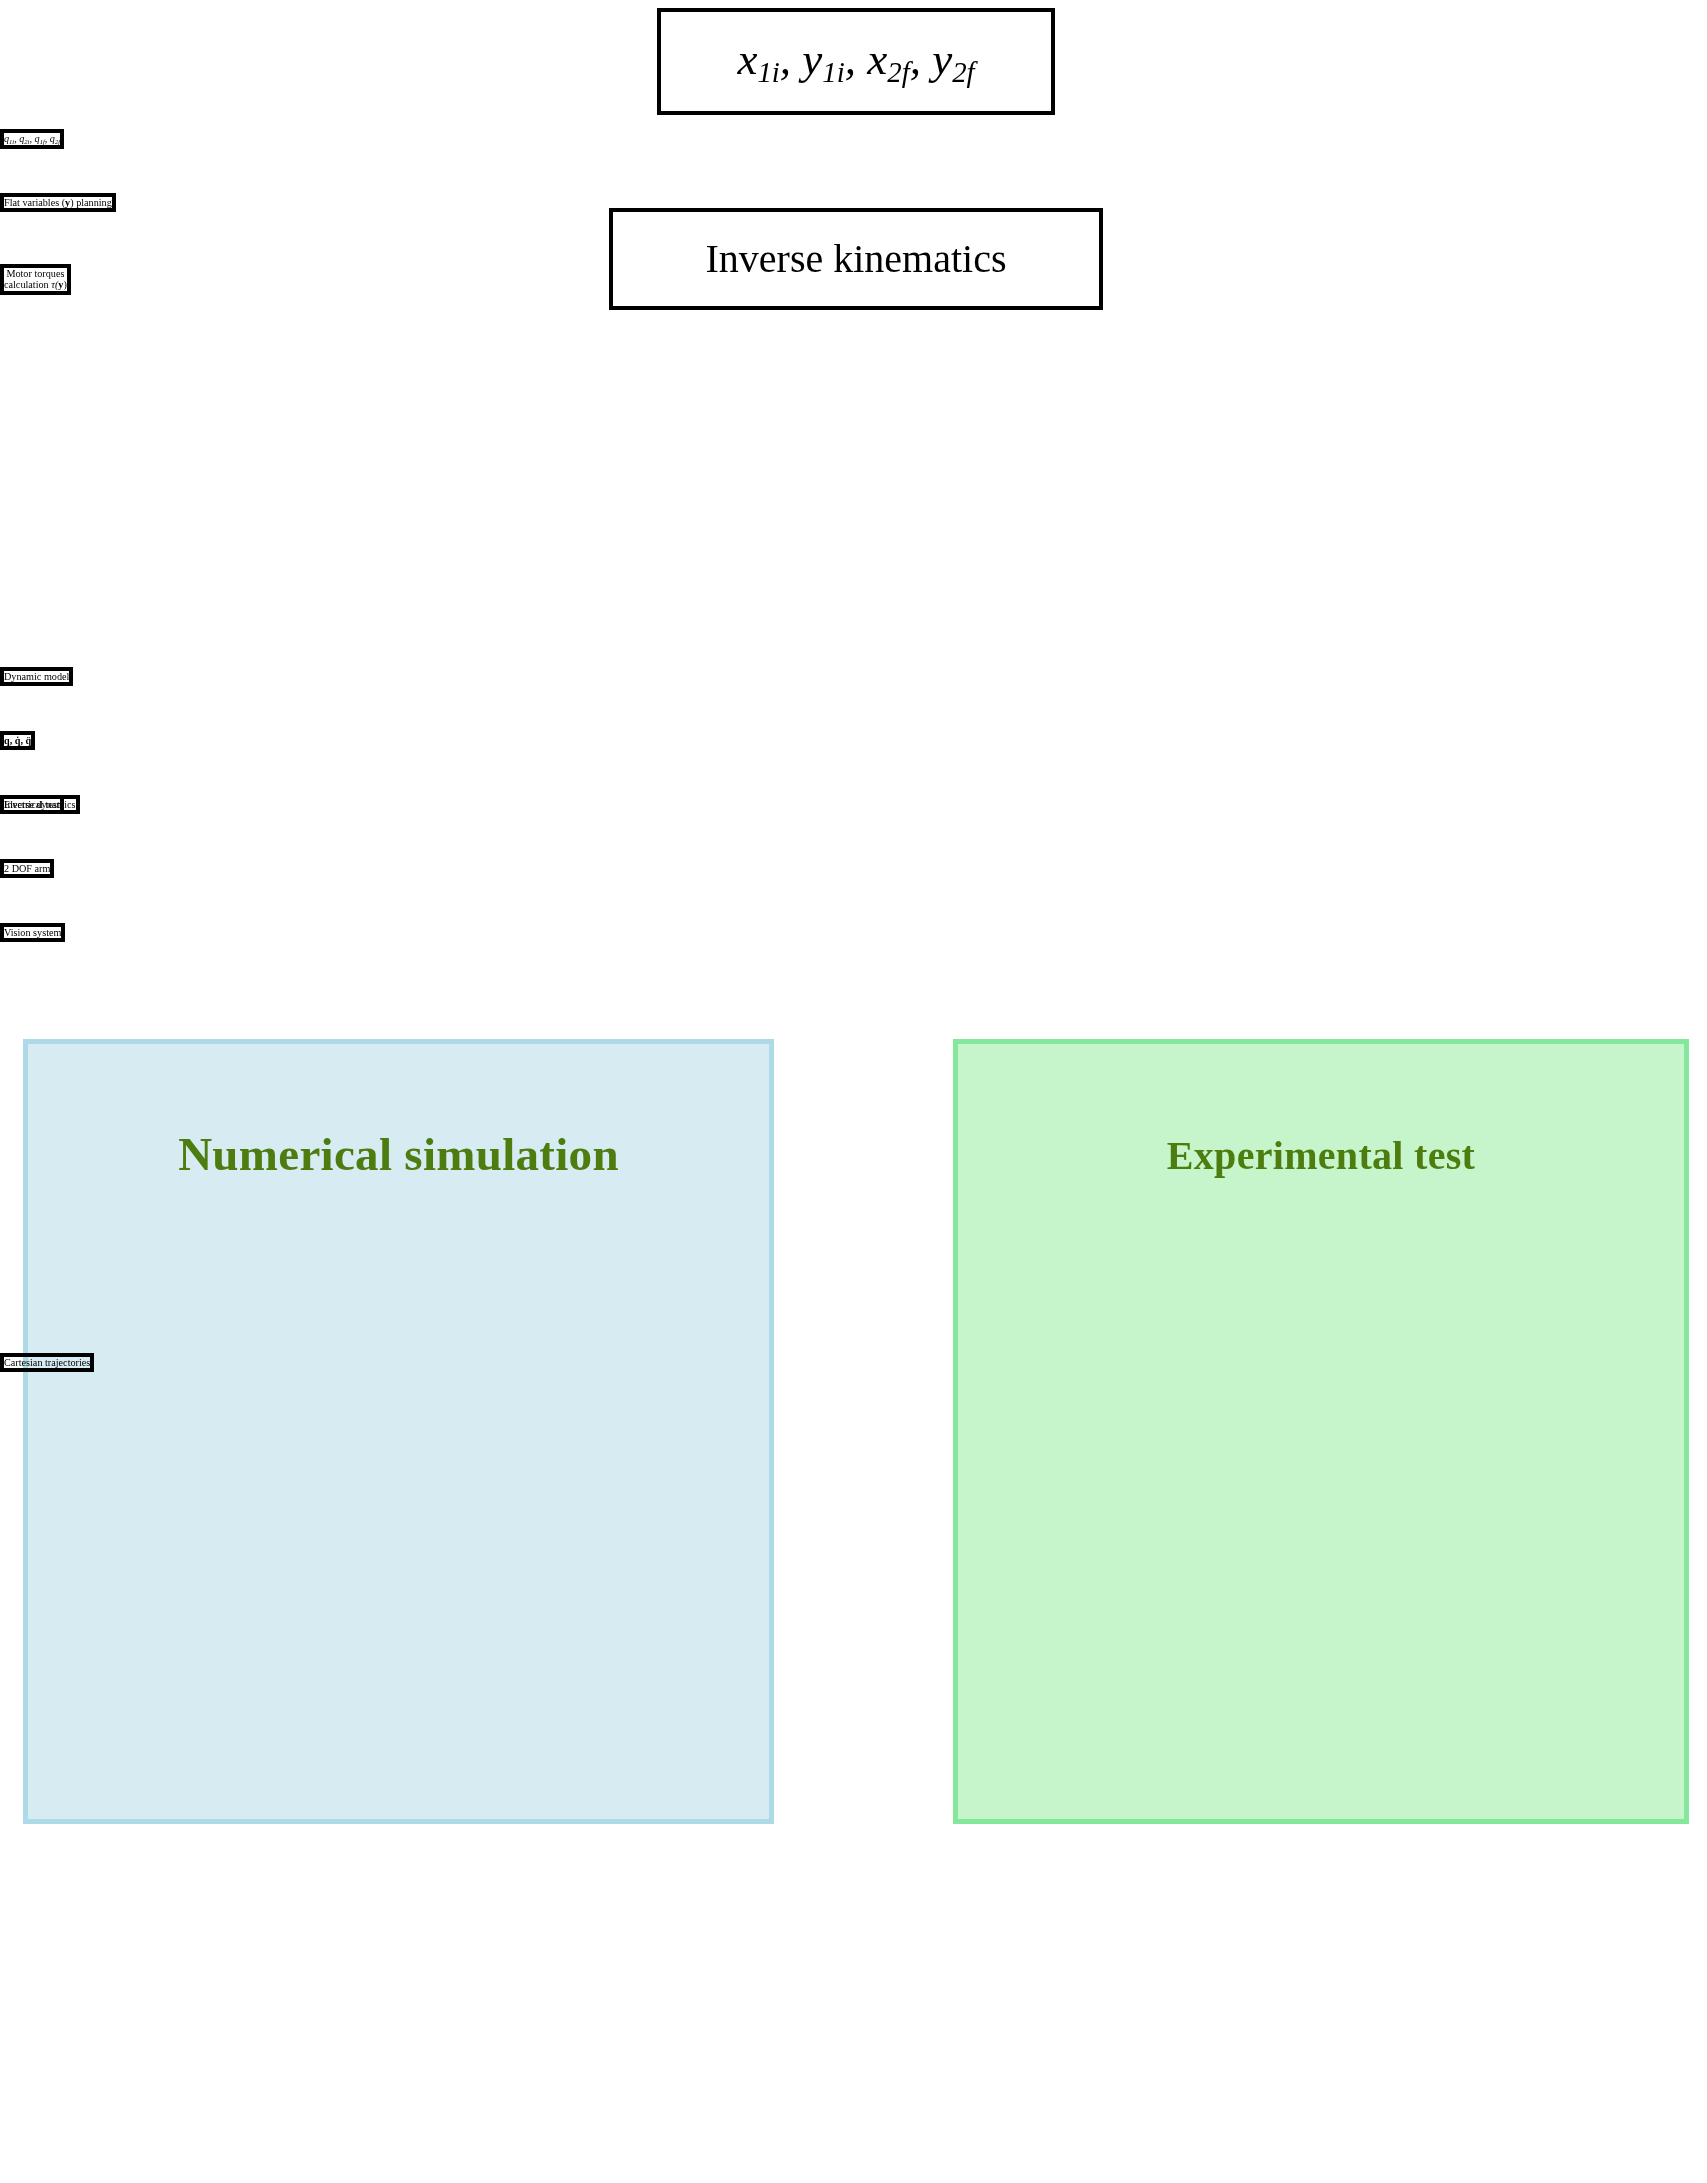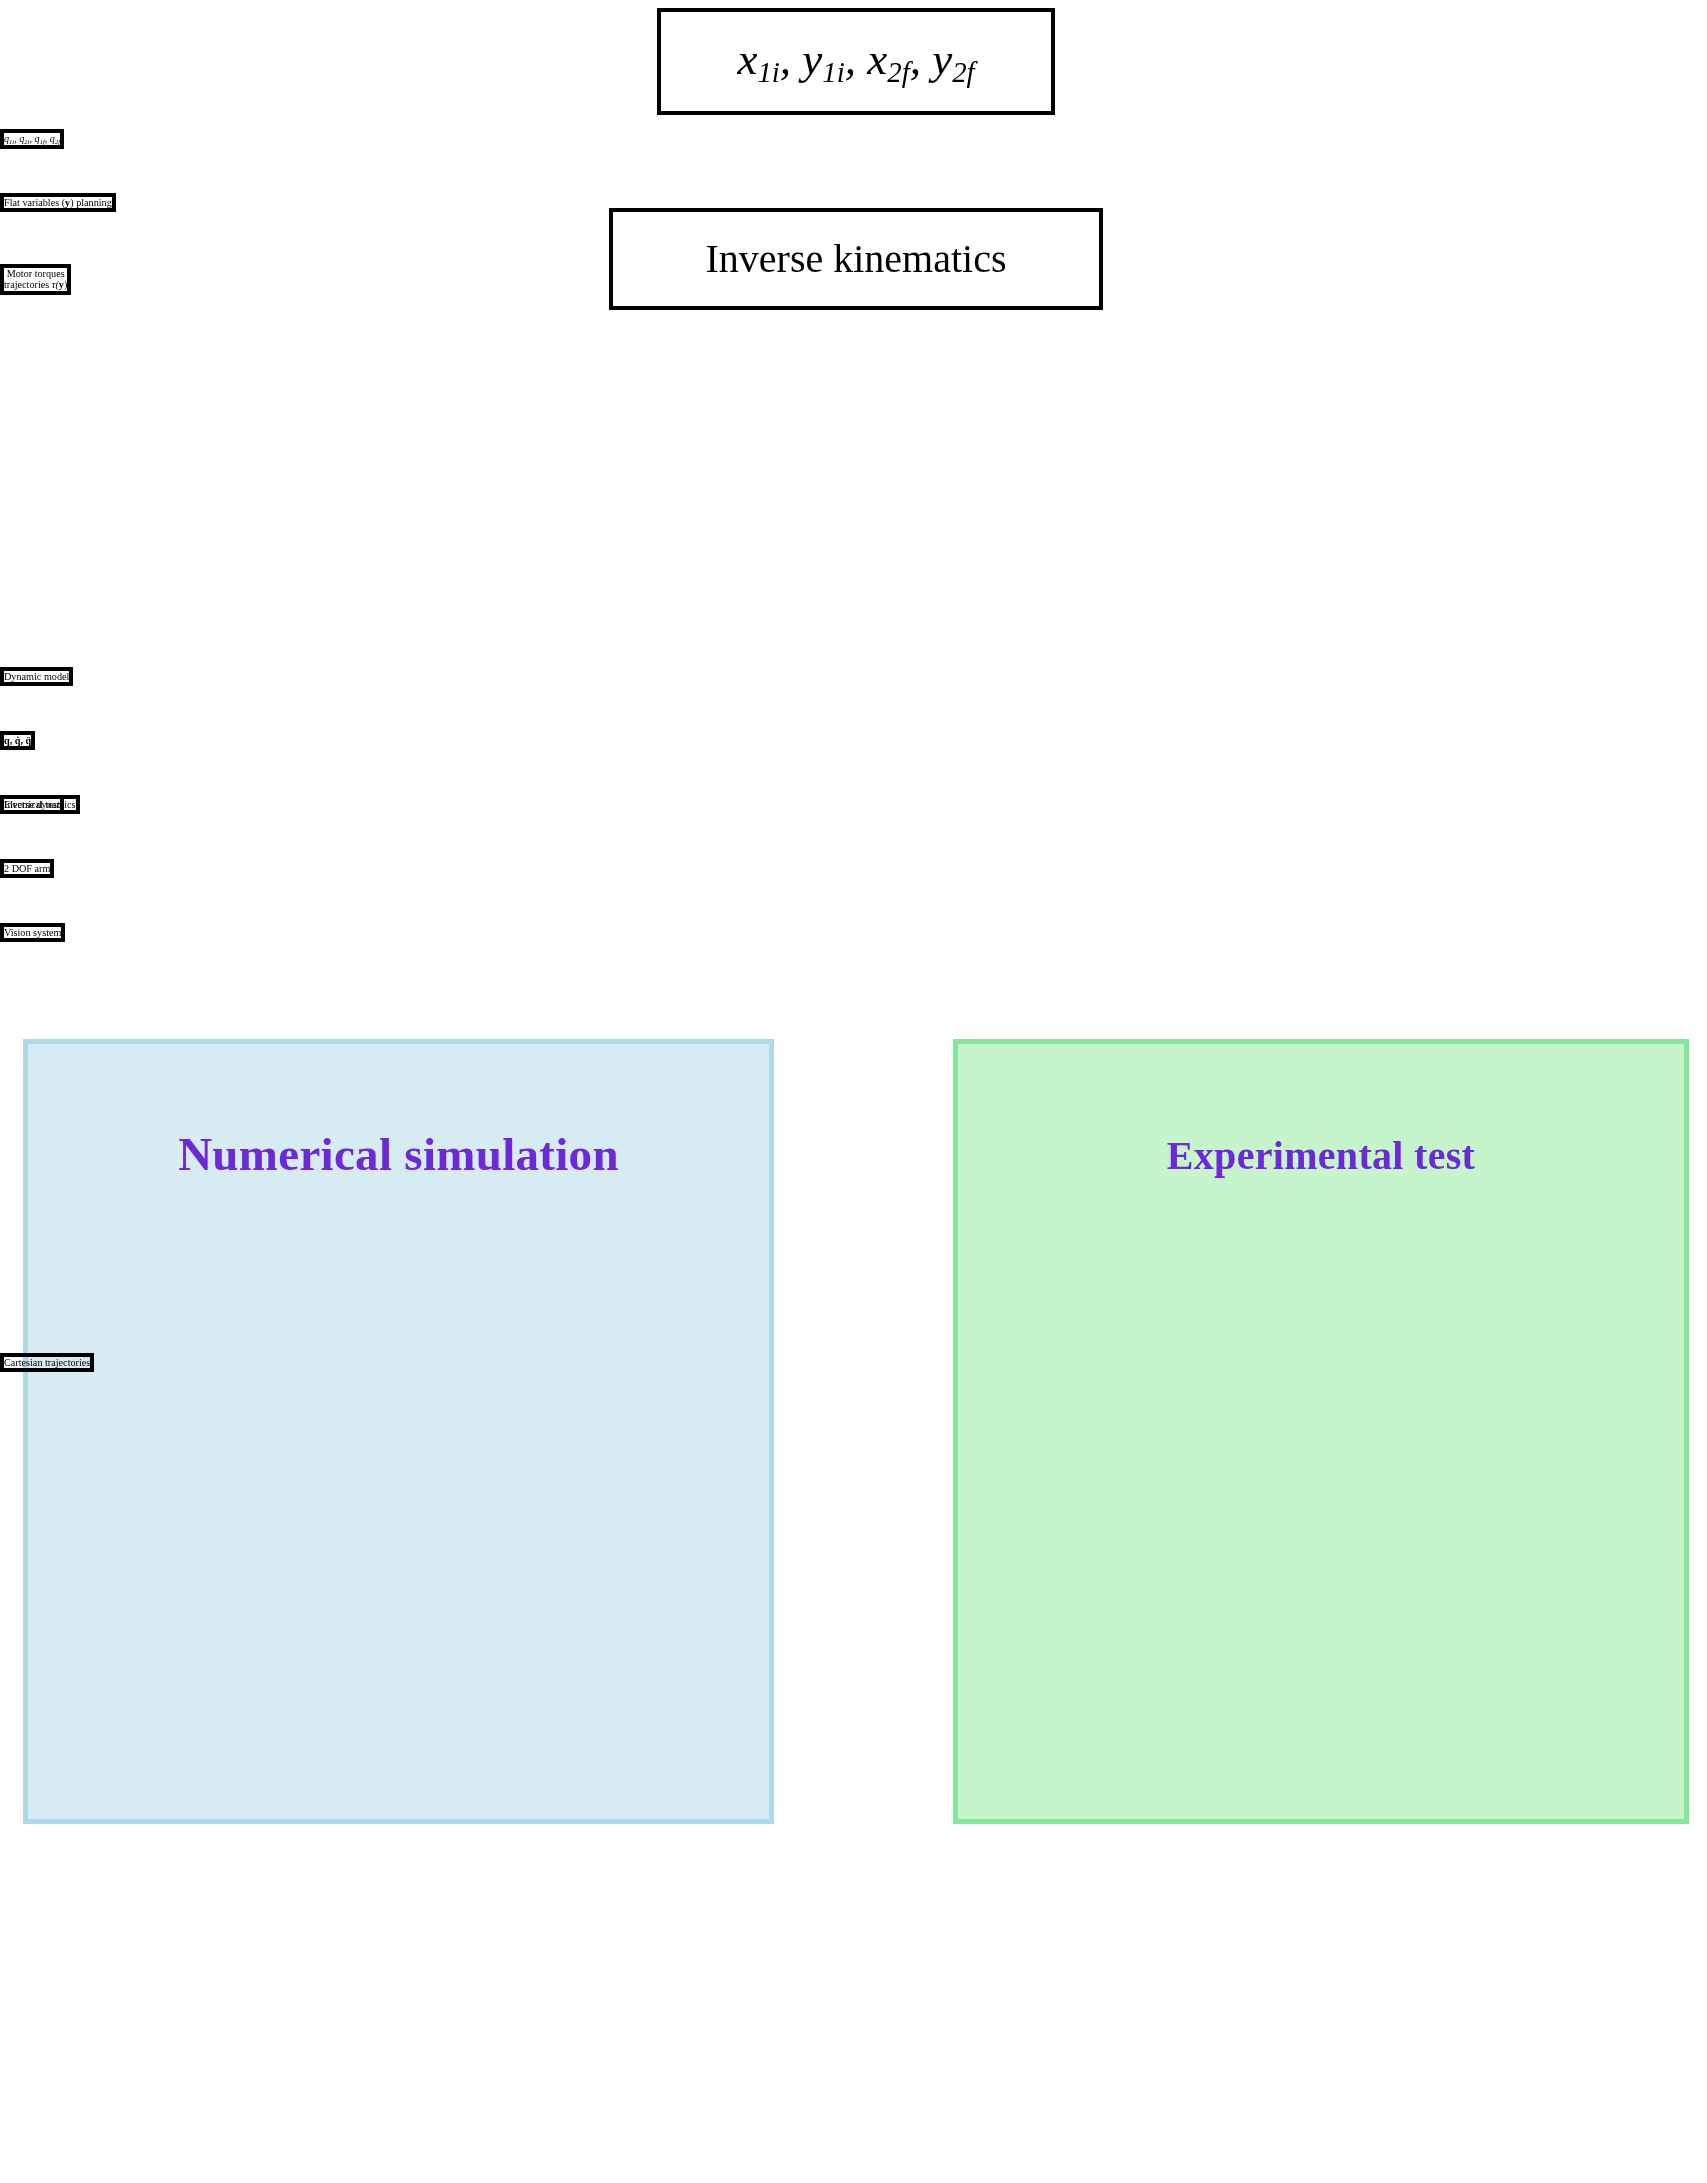--- a/index.html
+++ b/index.html
@@ -43,21 +43,21 @@
     width: 736px;
     height: 785px;
     background: #c6f5cb;
     border-color: #85e79c;
   }
   .panel-title {
     position: absolute;
     width: 100%;
     text-align: center;
     font-weight: bold;
-    color: #6d28d9;
+    color: #4d7c0f;
     white-space: nowrap;
   }
   .panel-sim .panel-title {
     top: 83px;
     font-size: 47px;
     letter-spacing: 0.3px;
   }
   .panel-exp .panel-title {
     top: 88px;
     font-size: 40px;
@@ -125,21 +125,21 @@
   <div class="node node-white" id="node-flat">
     <span class="node-label"><span>Flat variables (</span><span class="upb">y</span><span>) planning</span></span>
   </div>
 
   <div class="conn v" style="left:854px; top:695px; height:71px;"></div>
   <div class="arrowhead" style="left:844px; top:763px;"></div>
 
   <div class="node node-white" id="node-torque">
     <span class="node-label" style="white-space:normal;">
       <span>Motor torques</span><br>
-      <span><span>trajectories </span><span class="math">τ(</span><span class="upb">y</span><span>)</span></span>
+      <span><span>calculation </span><span class="math">τ(</span><span class="upb">y</span><span>)</span></span>
     </span>
   </div>
 
   <div class="conn v" style="left:854px; top:928px; height:261px;"></div>
   <div class="conn h" style="left:391px; top:1184px; width:929px;"></div>
   <div class="conn v" style="left:391px; top:1184px; height:71px;"></div>
   <div class="arrowhead" style="left:381px; top:1252px;"></div>
   <div class="conn v" style="left:1315px; top:1184px; height:71px;"></div>
   <div class="arrowhead" style="left:1305px; top:1252px;"></div>
 

